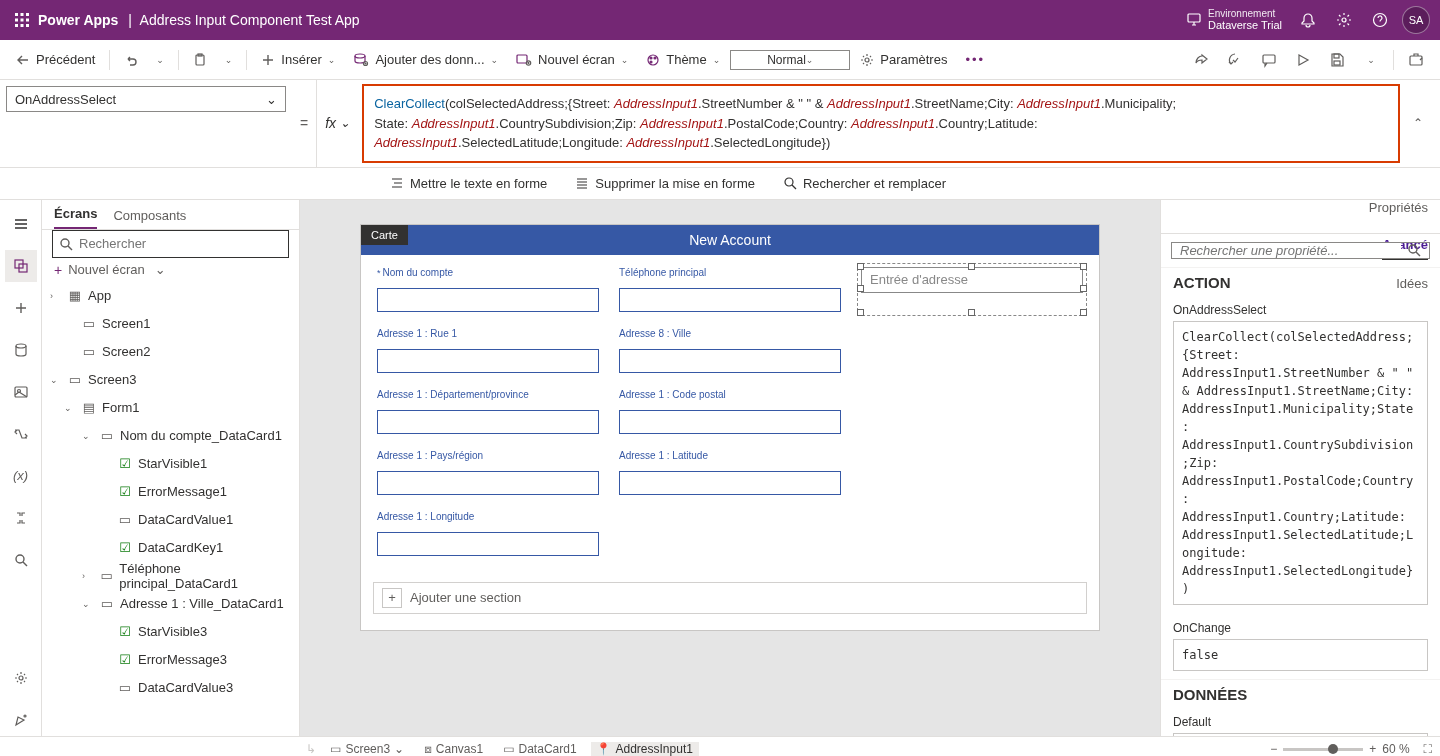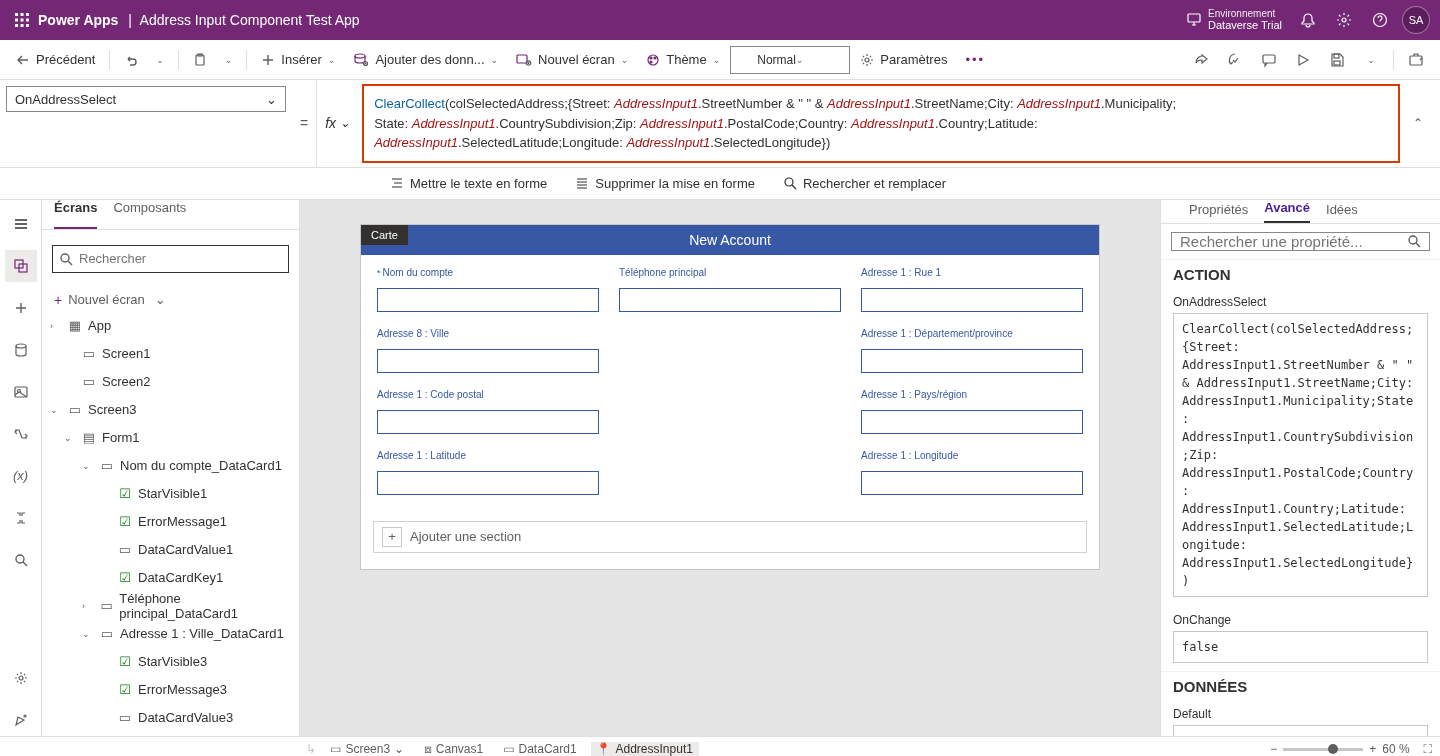--- a/index.html
+++ b/index.html
@@ -15,21 +15,21 @@
 .header .env-text { line-height: 1.1; font-size: 11px; }
 .header .env-text .env-label { opacity: .9; font-size: 10px; }
 .header .hicon { width: 36px; height: 40px; display: flex; align-items: center; justify-content: center; cursor: pointer; }
 .header .avatar { width: 28px; height: 28px; border-radius: 50%; background: #5b1d5b; display: flex; align-items: center; justify-content: center; font-size: 11px; margin: 0 4px; border: 1px solid rgba(255,255,255,.4); }
 
 
 .cmdbar { height: 40px; border-bottom: 1px solid #e1dfdd; display: flex; align-items: center; padding: 0 8px; gap: 2px; }
 .cmdbar .btn { height: 32px; display: flex; align-items: center; padding: 0 8px; cursor: pointer; gap: 6px; font-size: 13px; color: #323130; }
 .cmdbar .sep { width: 1px; height: 20px; background: #e1dfdd; margin: 0 4px; }
 .cmdbar .chev { font-size: 9px; color: #605e5c; }
-.cmdbar .select-normal { border: 1px solid #8a8886; height: 28px; width: 120px; display: flex; align-items: center; padding: 0 26px; justify-content: flex-start; }
+.cmdbar .select-normal { border: 1px solid #8a8886; height: 20px; width: 120px; display: flex; align-items: center; padding: 0 26px; justify-content: center; }
 .cmdbar .right { display: flex; align-items: center; gap: 2px; margin-left: auto; }
 .cmdbar .right .ibtn { width: 32px; height: 32px; display: flex; align-items: center; justify-content: center; cursor: pointer; color: #605e5c; }
 
 
 .formula-wrap { display: flex; align-items: stretch; border-bottom: 1px solid #e1dfdd; }
 .prop-select { width: 280px; border: 1px solid #8a8886; height: 26px; margin: 6px 6px; display: flex; align-items: center; padding: 0 8px; justify-content: space-between; font-size: 13px; }
 .eq { display: flex; align-items: center; padding: 0 8px; color: #605e5c; font-size: 14px; }
 .fx { display: flex; align-items: center; padding: 0 8px; font-style: italic; font-family: Georgia, serif; color: #323130; border-left: 1px solid #e1dfdd; }
 .formula-box { flex: 1; border: 2px solid #d83b01; margin: 4px 40px 4px 4px; padding: 8px 10px; font-family: Consolas, monospace; font-size: 13px; color: #323130; position: relative; line-height: 1.5; }
 .formula-box .fn { color: #0a64a0; }
@@ -47,24 +47,24 @@
 
 
 .rail { width: 42px; border-right: 1px solid #e1dfdd; display: flex; flex-direction: column; align-items: center; padding-top: 8px; gap: 10px; }
 .rail .ritem { width: 32px; height: 32px; display: flex; align-items: center; justify-content: center; cursor: pointer; color: #605e5c; }
 .rail .rspacer { flex: 1; }
 
 
 .tree-panel { width: 258px; border-right: 1px solid #e1dfdd; display: flex; flex-direction: column; background: #fff; }
 .tree-panel .thead { height: 38px; display: flex; align-items: center; justify-content: space-between; padding: 0 12px; font-size: 15px; font-weight: 600; }
 .tree-panel .thead .close { cursor: pointer; color: #605e5c; font-size: 14px; }
-.tree-tabs { display: flex; gap: 16px; padding: 0 12px; border-bottom: 1px solid #e1dfdd; height: 30px; }
+.tree-tabs { display: flex; gap: 16px; padding: 0 12px; border-bottom: 1px solid #e1dfdd; height: 30px; align-items: flex-end; }
 .tree-tabs .tt { padding-bottom: 6px; cursor: pointer; font-size: 13px; color: #605e5c; }
 .tree-tabs .tt.active { color: #323130; border-bottom: 2px solid #742774; font-weight: 600; }
-.tree-search { margin: 15px 10px; border: 1px solid #323130; height: 28px; display: flex; align-items: center; padding: 0 6px; gap: 6px; }
+.tree-search { margin: 0 10px; border: 1px solid #323130; height: 28px; display: flex; align-items: center; padding: 0 6px; gap: 6px; }
 .tree-search input { border: none; outline: none; flex: 1; font-size: 13px; }
 .new-screen { display: flex; align-items: center; gap: 6px; padding: 4px 12px; color: #605e5c; font-size: 13px; cursor: pointer; }
 .tree { flex: 1; overflow-y: auto; padding-bottom: 8px; }
 .tree-row { display: flex; align-items: center; height: 28px; padding-left: 8px; gap: 4px; cursor: pointer; font-size: 13px; color: #323130; }
 .tree-row .caret { width: 12px; color: #605e5c; font-size: 9px; }
 .tree-row .ticon { width: 18px; display: flex; justify-content: center; color: #605e5c; }
 .pad1 { padding-left: 22px; } .pad2 { padding-left: 40px; } .pad3 { padding-left: 58px; }
 
 
 .canvas-area { flex: 1; background: #e5e5e5; position: relative; display: flex; justify-content: center; align-items: flex-start; padding-top: 24px; overflow: hidden; }
@@ -82,25 +82,25 @@
 .handle { width: 7px; height: 7px; border: 1px solid #666; background: #fff; position: absolute; }
 .h-tl { top: -4px; left: -4px; } .h-tm { top: -4px; left: 50%; margin-left: -4px; } .h-tr { top: -4px; right: -4px; }
 .h-ml { top: 50%; left: -4px; margin-top: -4px; } .h-mr { top: 50%; right: -4px; margin-top: -4px; }
 .h-bl { bottom: -4px; left: -4px; } .h-bm { bottom: -4px; left: 50%; margin-left: -4px; } .h-br { bottom: -4px; right: -4px; }
 .addr-selected .selbox { position: absolute; top: -4px; left: -4px; right: -4px; bottom: -4px; border: 1px dashed #888; pointer-events: none; }
 .add-section { margin: 8px 12px 16px; border: 1px solid #d2d0ce; height: 32px; display: flex; align-items: center; padding: 0 8px; gap: 8px; color: #605e5c; font-size: 13px; }
 .add-section .plus { width: 20px; height: 20px; border: 1px solid #c8c6c4; display: flex; align-items: center; justify-content: center; }
 
 
 .props { width: 280px; border-left: 1px solid #e1dfdd; display: flex; flex-direction: column; overflow-y: auto; }
-.props-tabs { display: flex; gap: 16px; padding: 0 28px; height: 34px; align-items: flex-end; border-bottom: 1px solid #e1dfdd; }
+.props-tabs { display: flex; gap: 16px; padding: 0 12px; height: 34px; align-items: flex-end; border-bottom: 1px solid #e1dfdd; flex-direction: column; }
 .props-tabs .pt { padding-bottom: 6px; cursor: pointer; font-size: 13px; color: #605e5c; }
 .props-tabs .pt.active { color: #4c1d95; border-bottom: 2px solid #323130; font-weight: 600; }
 .props-search { margin: 8px 10px; border: 1px solid #8a8886; height: 28px; display: flex; align-items: center; padding: 0 8px; gap: 6px; }
-.props-search input { border: none; outline: none; flex: 1; font-size: 15px; color: #605e5c; }
+.props-search input { border: none; outline: none; flex: 1; font-size: 13px; font-style: italic; color: #605e5c; }
 .props-section { padding: 6px 12px 4px; font-size: 15px; color: #323130; font-weight: 600; border-top: 1px solid #f3f2f1; }
 .prop-label { padding: 8px 12px 2px; font-size: 12px; color: #323130; }
 .prop-val { margin: 2px 12px 8px; border: 1px solid #c8c6c4; padding: 6px 8px; font-family: Consolas, monospace; font-size: 12px; line-height: 1.5; white-space: pre-wrap; word-break: break-word; }
 
 
 .breadbar { height: 26px; border-top: 1px solid #e1dfdd; display: flex; align-items: center; padding: 0 8px; gap: 8px; font-size: 12px; color: #605e5c; }
 .breadbar .crumb { display: flex; align-items: center; gap: 4px; padding: 0 6px; cursor: pointer; }
 .breadbar .crumb.sel { background: #edebe9; color: #323130; }
 .breadbar .bspacer { flex: 1; }
 .breadbar .zoom { display: flex; align-items: center; gap: 6px; }
@@ -492,20 +492,34 @@
       </div>
       <div class="form-body">
         <div class="field">
           <label class="req">Nom du compte</label>
           <div class="inp"></div>
         </div>
         <div class="field">
           <label>Téléphone principal</label>
           <div class="inp"></div>
         </div>
+        <div class="addr-selected">
+          <div class="box">
+              <span>Entrée d'adresse</span>
+            </div>
+          <div class="selbox"></div>
+          <div class="handle h-tl"></div>
+          <div class="handle h-tm"></div>
+          <div class="handle h-tr"></div>
+          <div class="handle h-ml"></div>
+          <div class="handle h-mr"></div>
+          <div class="handle h-bl"></div>
+          <div class="handle h-bm"></div>
+          <div class="handle h-br"></div>
+        </div>
         <div class="field">
             <label>Adresse 1 : Rue 1</label>
             <div class="inp"></div>
           </div>
         <div class="field">
             <label>Adresse 8 : Ville</label>
             <div class="inp"></div>
           </div>
         <div></div>
         <div class="field">

